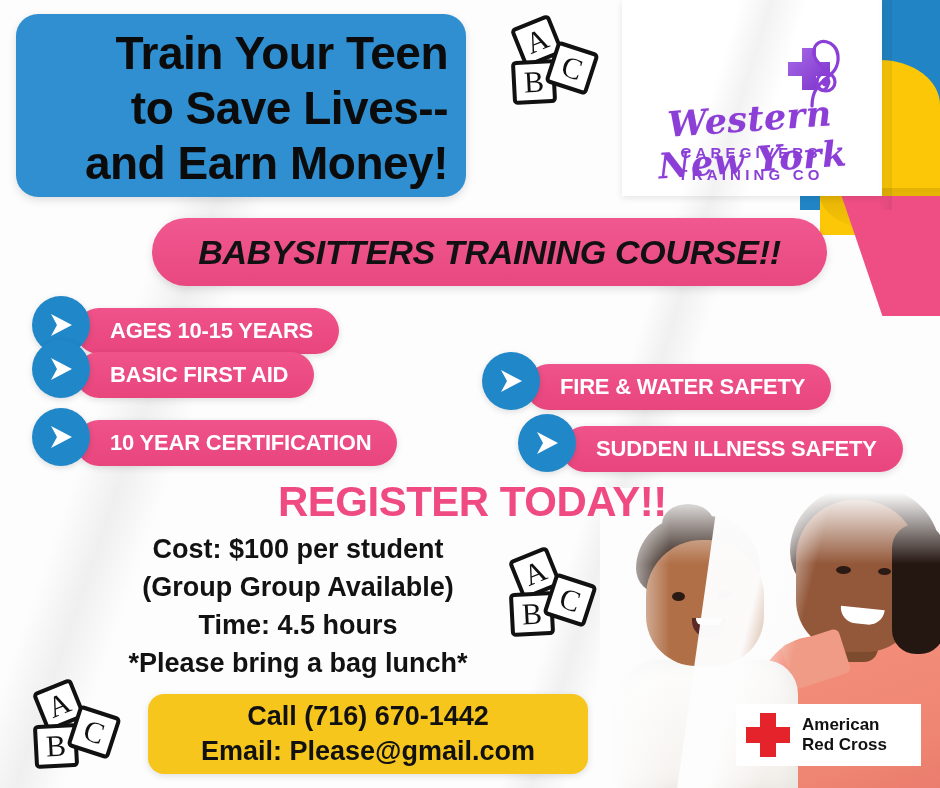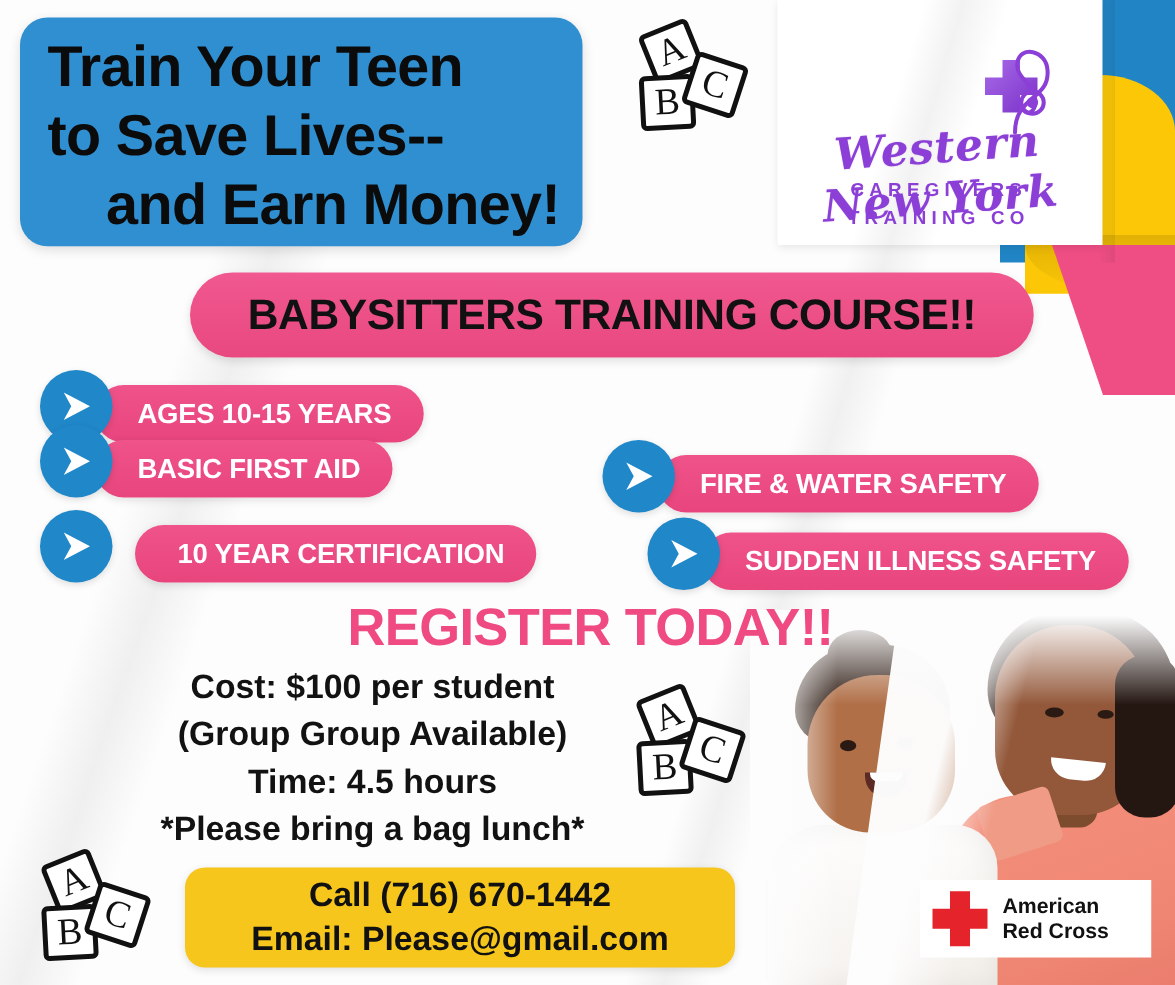--- a/index.html
+++ b/index.html
@@ -92,20 +92,21 @@
     box-shadow: 0 3px 9px rgba(0,0,0,0.13);
     padding: 12px 18px 10px 22px;
   }
   .headline-box .line {
     color: #0b0b0b;
     font-weight: 700;
     font-size: 46px;
     line-height: 55px;
     letter-spacing: -0.5px;
     white-space: nowrap;
+    text-align: right;
   }
   .headline-box .line.l3 { text-align: right; }
 
   
   .logo {
     position: absolute;
     left: 626px; top: 20px;
     width: 250px; height: 172px;
     text-align: center;
   }
@@ -135,21 +136,21 @@
   .logo-sub2 { top: 146px; }
 
   
   .course-banner {
     position: absolute;
     left: 152px; top: 218px;
     width: 675px; height: 68px;
     background: linear-gradient(180deg, #f0588f 0%, #e8487f 100%);
     border-radius: 34px;
     box-shadow: 0 3px 8px rgba(0,0,0,0.12);
-    display: flex; align-items: center; justify-content: center;
+    display: flex; align-items: center; justify-content: center; font-style: italic;
   }
   .course-banner span {
     color: #111;
     font-size: 34px;
     font-weight: 700;
     letter-spacing: -0.3px;
     white-space: nowrap;
   }
 
   
@@ -176,21 +177,21 @@
   .pill span {
     color: #ffffff;
     font-size: 22px;
     font-weight: 700;
     letter-spacing: -0.2px;
     white-space: nowrap;
   }
 
   .f-l1 { left: 32px;  top: 296px; }
   .f-l2 { left: 32px;  top: 340px; }
-  .f-l3 { left: 32px;  top: 408px; gap: 32px; }
+  .f-l3 { left: 32px;  top: 408px; }
   .f-r1 { left: 456px; top: 296px; }
   .f-r2 { left: 482px; top: 352px; }
   .f-r3 { left: 518px; top: 414px; }
 
   
   .register {
     position: absolute;
     left: 278px; top: 478px;
     font-size: 42px;
     font-weight: 700;

